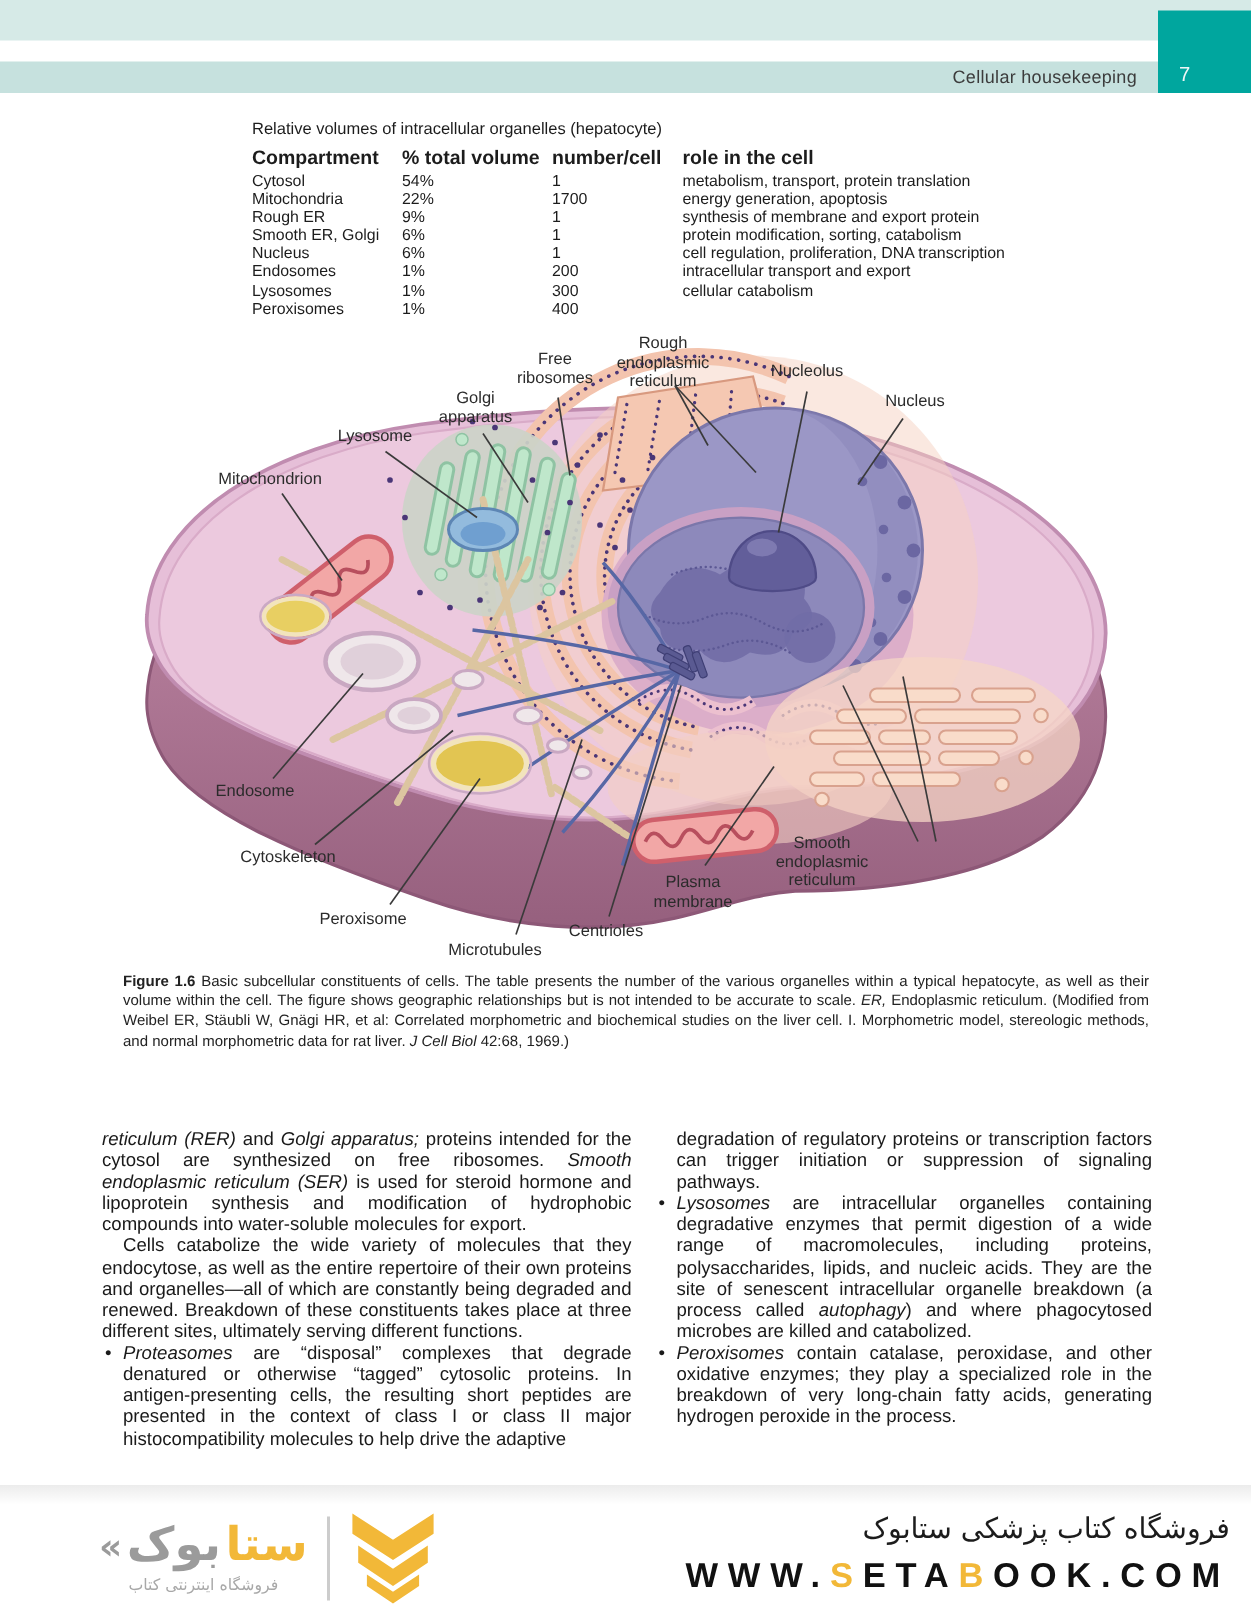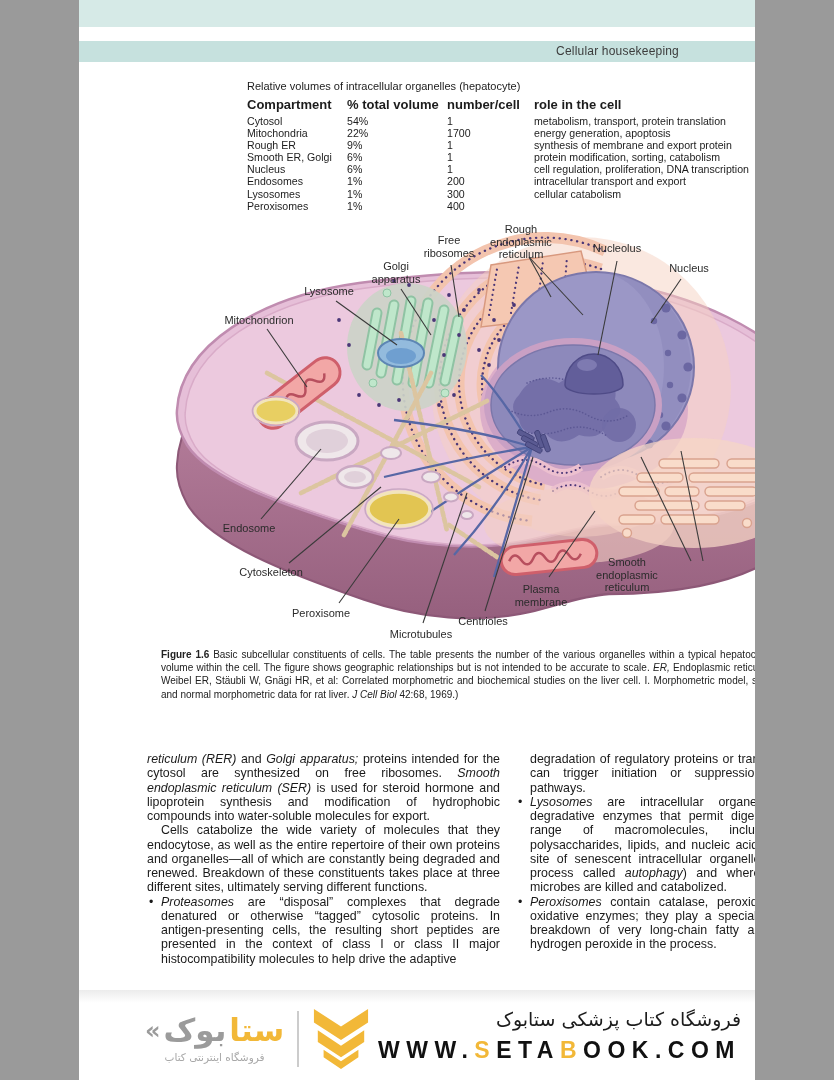--- a/index.html
+++ b/index.html
@@ -1,16 +1,16 @@
 <!DOCTYPE html>
 <html><head>
 <meta charset="utf-8">
 <style>
   html,body{margin:0;padding:0;background:#9a9a9a;}
-  #page{position:relative;width:676px;height:1080px;margin:0 auto;background:#ffffff;
+  #page{position:relative;width:834px;height:1080px;margin:0 auto;background:#ffffff;
         font-family:"Liberation Sans",sans-serif;overflow:hidden;}
   
   .band1{position:absolute;left:0;top:7;width:834px;height:27px;background:#d6eae7;}
   .band2{position:absolute;left:0;top:41px;width:834px;height:21px;background:#c6e1de;}
   .pagebox{position:absolute;left:772px;top:7px;width:62px;height:55px;background:#00a69e;}
   .running{position:absolute;right:76px;top:44px;font-size:12px;color:#3c3c3c;letter-spacing:.2px;}
   .pagenum{position:absolute;left:786px;top:42px;font-size:13.5px;color:#eef7f6;}
   
   .tablewrap{position:absolute;left:168px;top:80px;width:600px;color:#1c1c1c;}
   .tabletitle{font-size:11px;font-weight:normal;margin-bottom:7px;}
@@ -333,21 +333,21 @@
     <div class="dlabel" style="left:300px;top:21px">Free
 ribosomes</div>
     <div class="dlabel" style="left:372px;top:17px">Rough
 endoplasmic
 reticulum</div>
     <div class="dlabel" style="left:468px;top:23px">Nucleolus</div>
     <div class="dlabel" style="left:540px;top:43px">Nucleus</div>
     <div class="dlabel" style="left:100px;top:303px">Endosome</div>
     <div class="dlabel" style="left:122px;top:347px">Cytoskeleton</div>
     <div class="dlabel" style="left:172px;top:388px">Peroxisome</div>
-    <div class="dlabel" style="left:272px;top:409px">Microtubules</div>
+    <div class="dlabel" style="left:260px;top:409px">Microtubules</div>
     <div class="dlabel" style="left:334px;top:396px">Centrioles</div>
     <div class="dlabel" style="left:392px;top:370px">Plasma
 membrane</div>
     <div class="dlabel" style="left:478px;top:350px">Smooth
 endoplasmic
 reticulum</div>
   </div>
 
   <div class="caption">
     <span class="figno">Figure 1.6</span><span> Basic subcellular constituents of cells. The table presents the number of the various organelles within a typical hepatocyte, as well as their volume within the cell. The figure shows geographic relationships but is not intended to be accurate to scale. </span><i>ER,</i><span> Endoplasmic reticulum. (Modified from Weibel ER, Stäubli W, Gnägi HR, et al: Correlated morphometric and biochemical studies on the liver cell. I. Morphometric model, stereologic methods, and normal morphometric data for rat liver. </span><i>J Cell Biol</i><span> 42:68, 1969.)</span>

